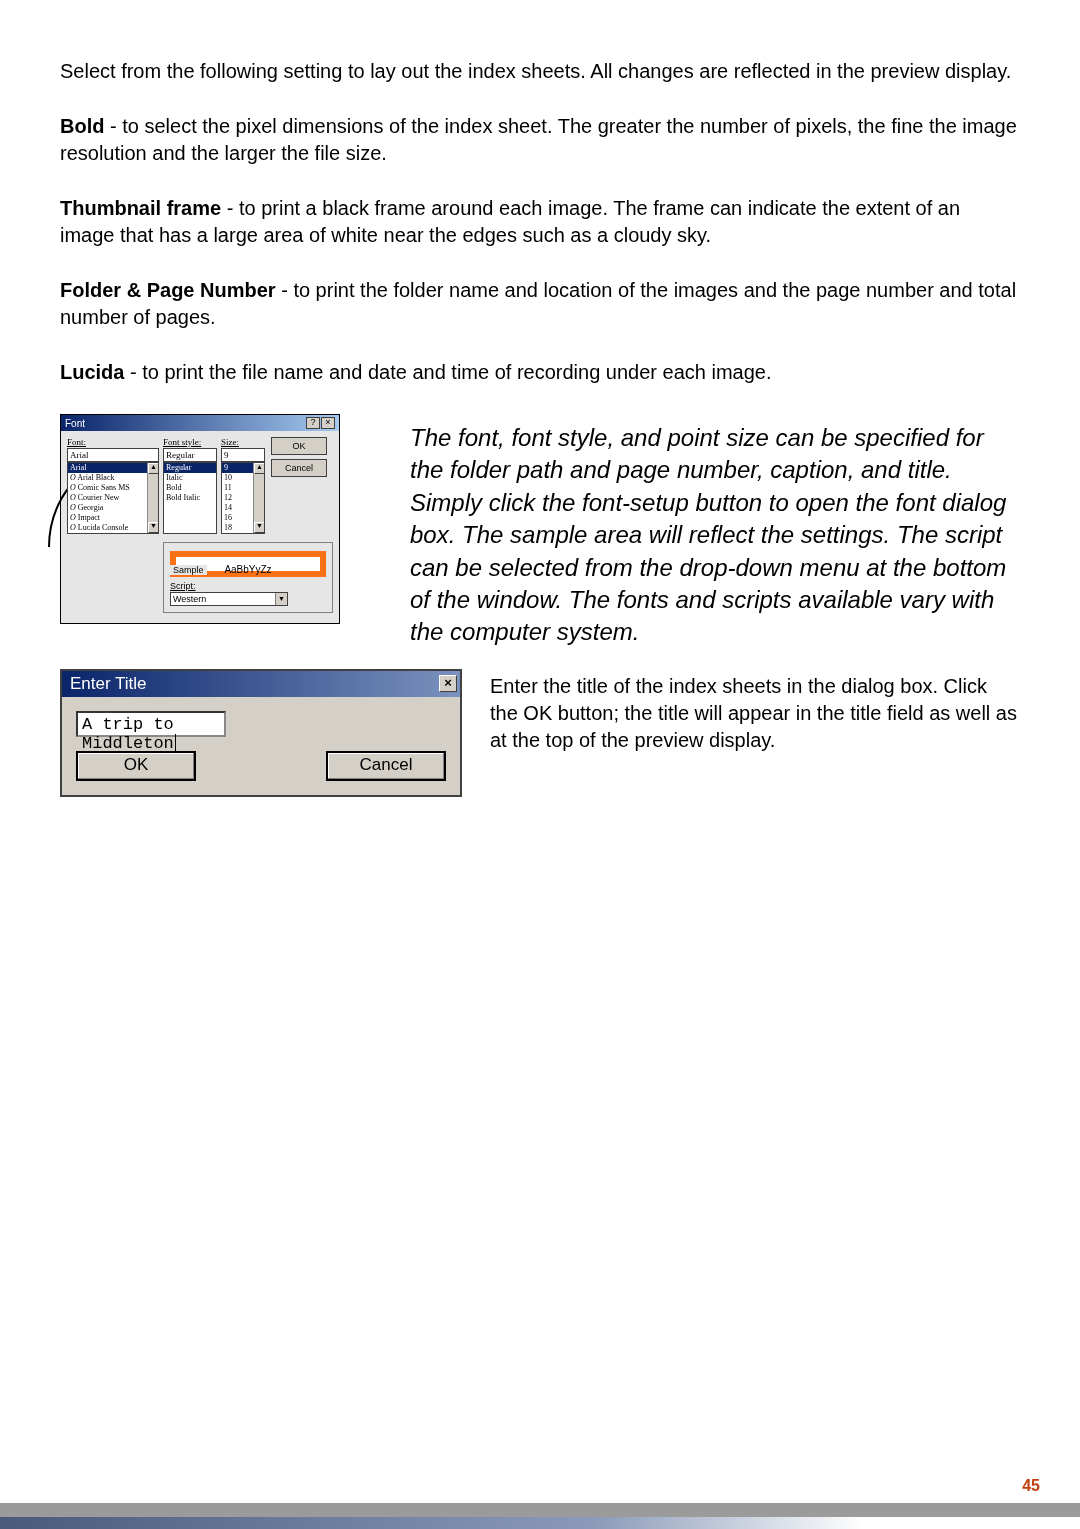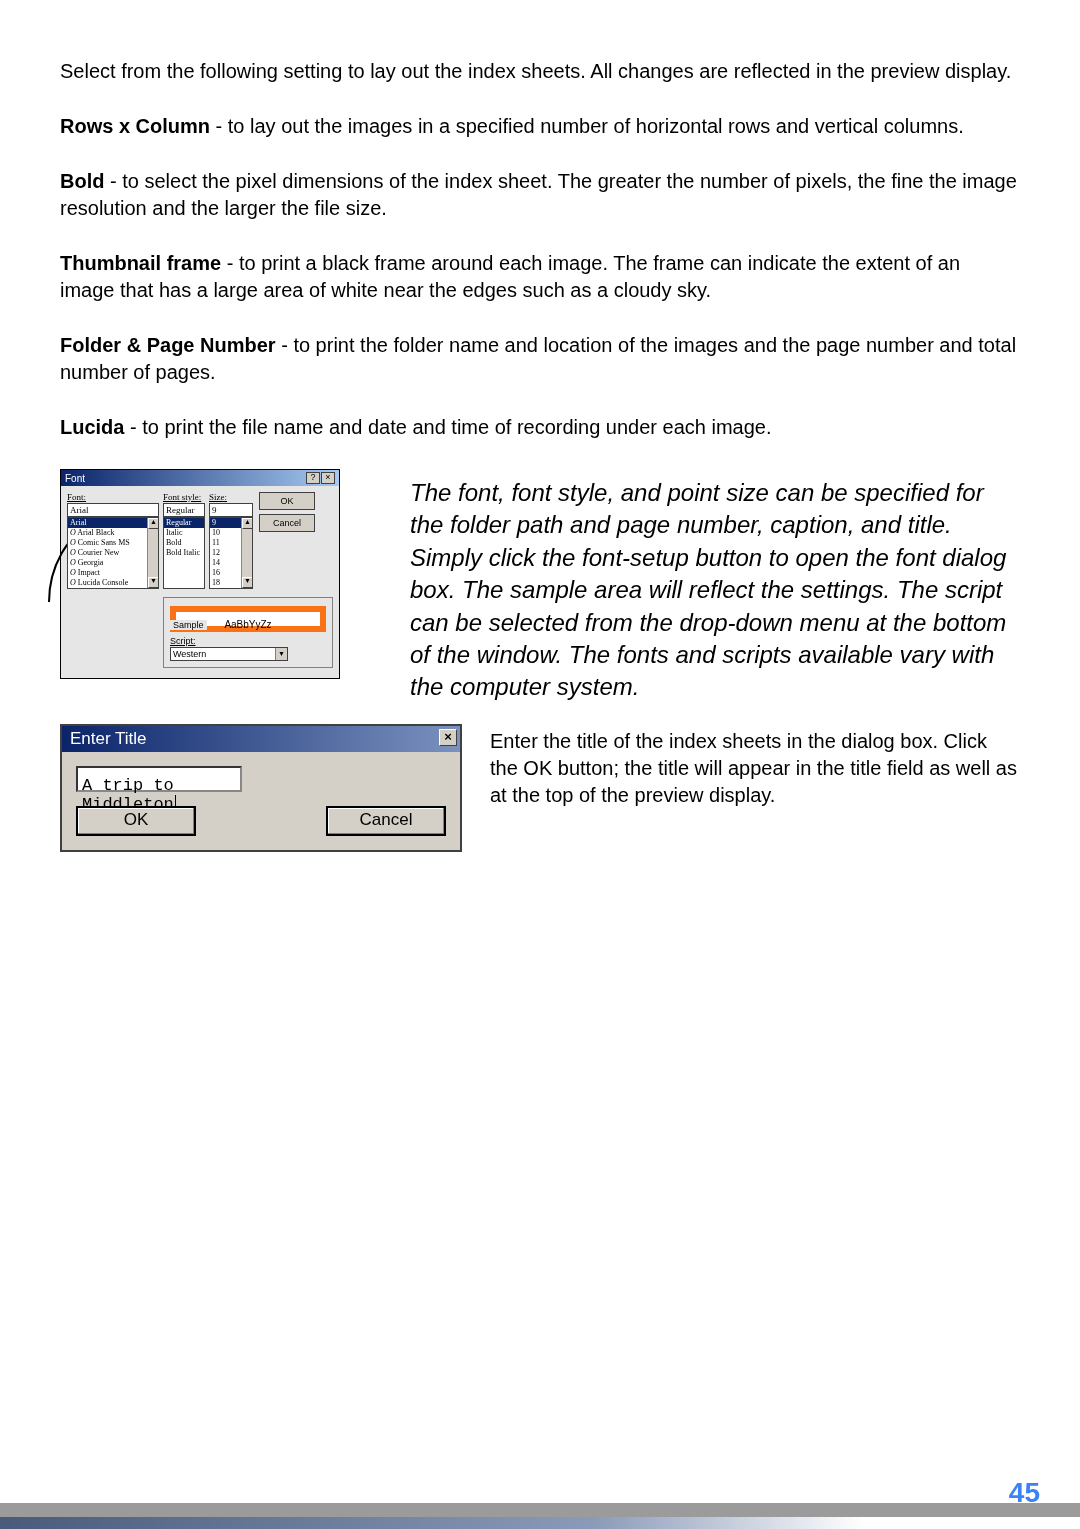--- a/index.html
+++ b/index.html
@@ -174,20 +174,21 @@
     border: 2px solid #404040;
     background: #d4d0c8;
     flex-shrink: 0;
     margin-right: 28px;
   }
   .td-bar {
     background: linear-gradient(to right, #0a246a, #7b92bf);
     color: #fff;
     display: flex;
     justify-content: space-between;
+    align-items: center;
     padding: 3px 3px 3px 8px;
     font-size: 17px;
     font-weight: normal;
   }
   .td-close {
     width: 18px; height: 17px;
     background: #d4d0c8;
     border: 1px solid #fff;
     border-right-color: #404040;
     border-bottom-color: #404040;
@@ -195,24 +196,24 @@
     font-size: 13px;
     line-height: 13px;
     text-align: center;
     font-weight: bold;
   }
   .td-body { padding: 14px 14px 14px 14px; }
   .td-input {
     border: 2px inset #888;
     background: #fff;
     height: 26px;
-    padding: 8px 4px;
+    padding: 2px 4px;
     font-size: 17px;
     font-family: "Courier New", monospace;
-    width: 166px;
+    width: 150px;
   }
   .td-btn-row {
     display: flex;
     justify-content: space-between;
     margin-top: 14px;
   }
   .td-button {
     width: 120px; height: 30px;
     border: 2px solid #000;
     background: #d4d0c8;
@@ -232,43 +233,40 @@
     position: absolute;
     left: 0;
     right: 0;
     bottom: 0;
     width: 1080px;
   }
   .footer-num {
     position: absolute;
     right: 40px;
     top: -26px;
-    font-size: 28px;
+    font-size: 16px;
     font-weight: bold;
-    color: #3b82f6;
+    color: #c2410c;
   }
   .footer-bar1 {
     height: 14px;
     background: #9b9b9b;
   }
   .footer-bar2 {
     height: 12px;
     background: linear-gradient(to right, #4a5a7a 0%, #8a9ab8 55%, #ffffff 80%, #ffffff 100%);
   }
 </style>
 </head>
 <body>
 
 <div class="page">
 
   <p class="body-text">Select from the following setting to lay out the index sheets. All changes are reflected in the preview display.</p>
 
-  <p class="body-text">
-    <span class="bold">Rows x Column</span><span> - to lay out the images in a specified number of horizontal rows and vertical columns.</span>
-  </p>
 
   <p class="body-text">
     <span class="bold">Bold</span><span> - to select the pixel dimensions of the index sheet. The greater the number of pixels, the fine the image resolution and the larger the file size.</span>
   </p>
 
   <p class="body-text">
     <span class="bold">Thumbnail frame</span><span> - to print a black frame around each image. The frame can indicate the extent of an image that has a large area of white near the edges such as a cloudy sky.</span>
   </p>
 
   <p class="body-text">
@@ -310,21 +308,21 @@
               <div class="item"><i>O</i> <span>Georgia</span></div>
               <div class="item"><i>O</i> <span>Impact</span></div>
               <div class="item"><i>O</i> <span>Lucida Console</span></div>
               <div class="fd-scrollbar">
                 <div class="fd-scrollbtn">▲</div>
                 <div style="position:absolute;bottom:0;" class="fd-scrollbtn">▼</div>
               </div>
             </div>
           </div>
 
-          <div class="fd-col" style="width:42px;">
+          <div class="fd-col" style="width:54px;">
             <div class="fd-label">Font style:</div>
             <div class="fd-input">Regular</div>
             <div class="fd-list" style="height:72px;">
               <div class="item sel">Regular</div>
               <div class="item">Italic</div>
               <div class="item">Bold</div>
               <div class="item">Bold Italic</div>
             </div>
           </div>
 

